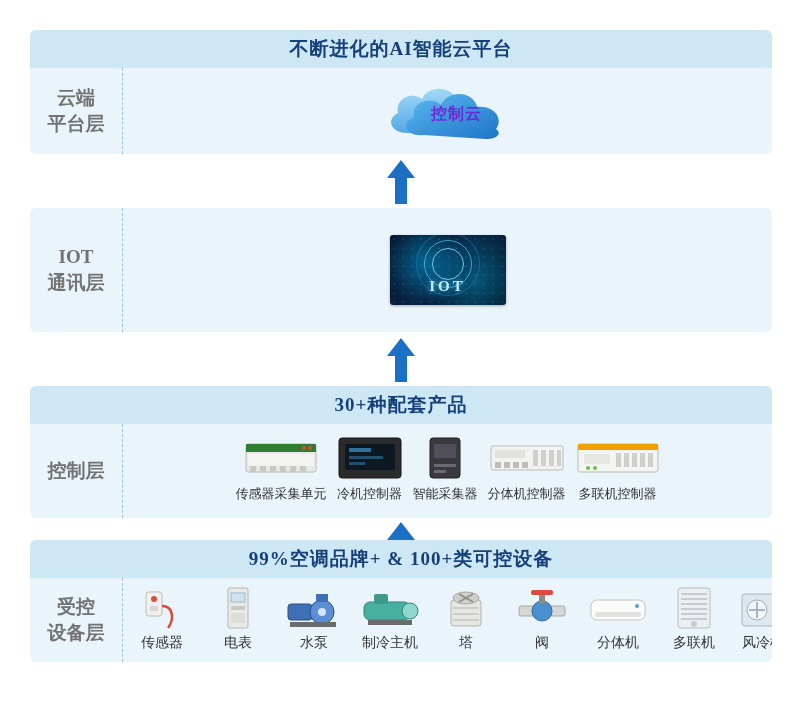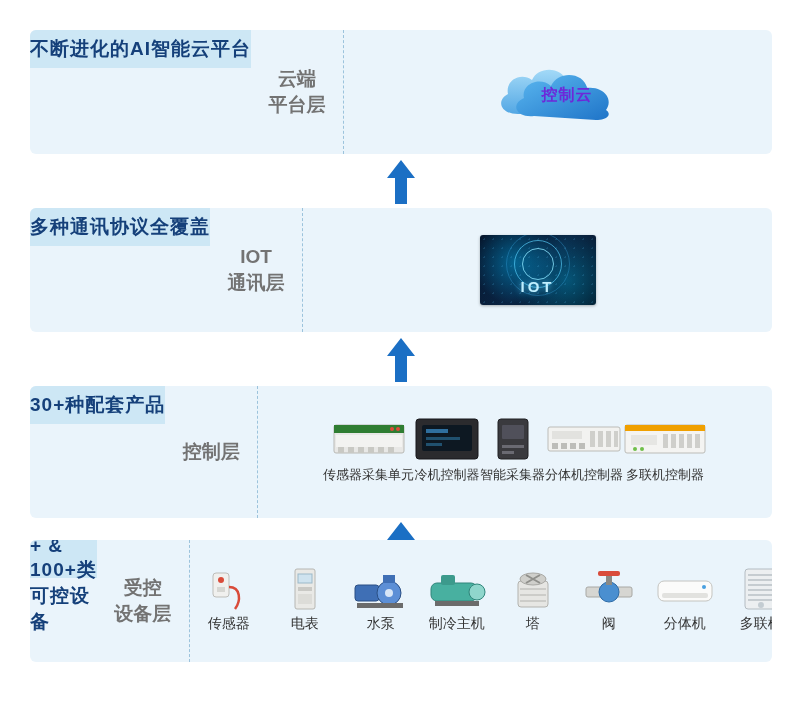--- a/index.html
+++ b/index.html
@@ -22,21 +22,22 @@
 
   
   .layer {
     position: absolute;
     left: 30px;
     width: 742px;
     border-radius: 6px;
     overflow: hidden;
     background: #eaf4fb;
     display: flex;
-    flex-direction: row;
+    flex-direction: column;
+    font-family: Liberation Serif, serif;
   }
   .layer-title {
     height: 38px;
     background: #cde7f5;
     color: #15407a;
     font-weight: bold;
     font-size: 19px;
     display: flex;
     align-items: center;
     justify-content: center;
@@ -145,21 +146,21 @@
     background-size: 9px 9px;
     opacity: 0.45;
   }
 
   
   #control-layer { top: 386px; height: 132px; }
   .device-row {
     display: flex;
     align-items: flex-start;
     justify-content: center;
-    gap: 0;
+    gap: 10px;
     width: 100%;
     padding: 0 6px 4px 6px;
     box-sizing: border-box;
   }
   .device {
     display: flex;
     flex-direction: column;
     align-items: center;
     justify-content: flex-end;
     gap: 5px;
@@ -241,21 +242,20 @@
     </div>
   </div>
 
   <div class="arrow" style="top:160px;height:44px;">
     <svg width="32" height="44" viewBox="0 0 32 44">
       <polygon points="16,0 30,18 22,18 22,44 10,44 10,18 2,18" fill="#1b6fc4"></polygon>
     </svg>
   </div>
 
   <div class="layer" id="iot-layer">
-    <div class="layer-title">多种通讯协议全覆盖</div>
     <div class="layer-body">
       <div class="layer-label">
         <span>IOT</span>
         <span>通讯层</span>
       </div>
       <div class="layer-content">
         <div class="iot-img">
           <div class="iot-dots"></div>
           <div class="iot-ring r2"></div>
           <div class="iot-ring"></div>

